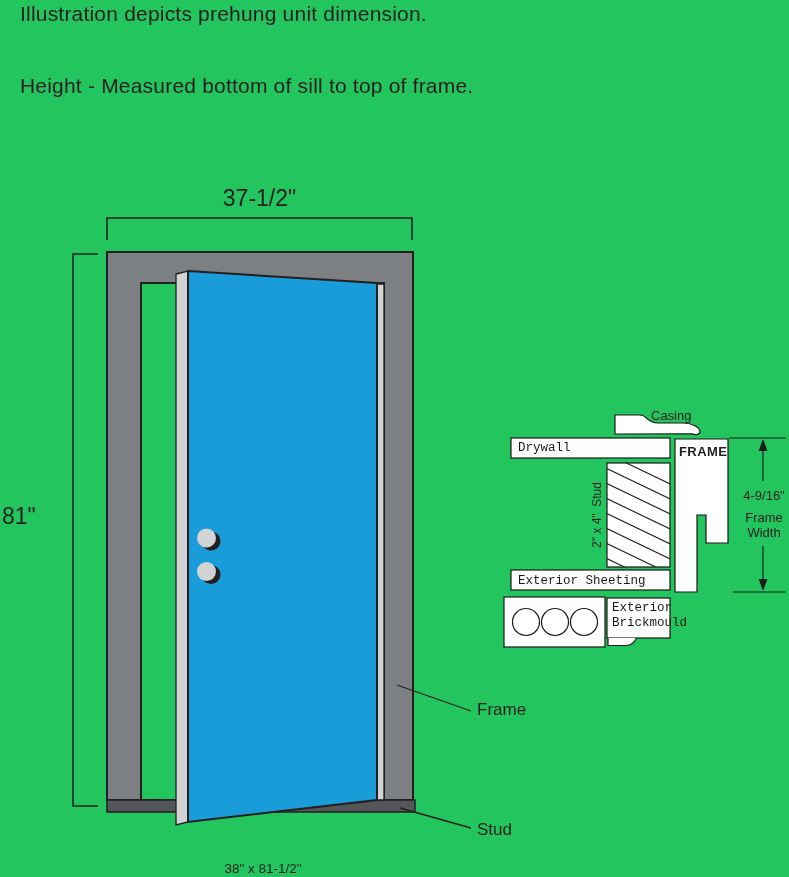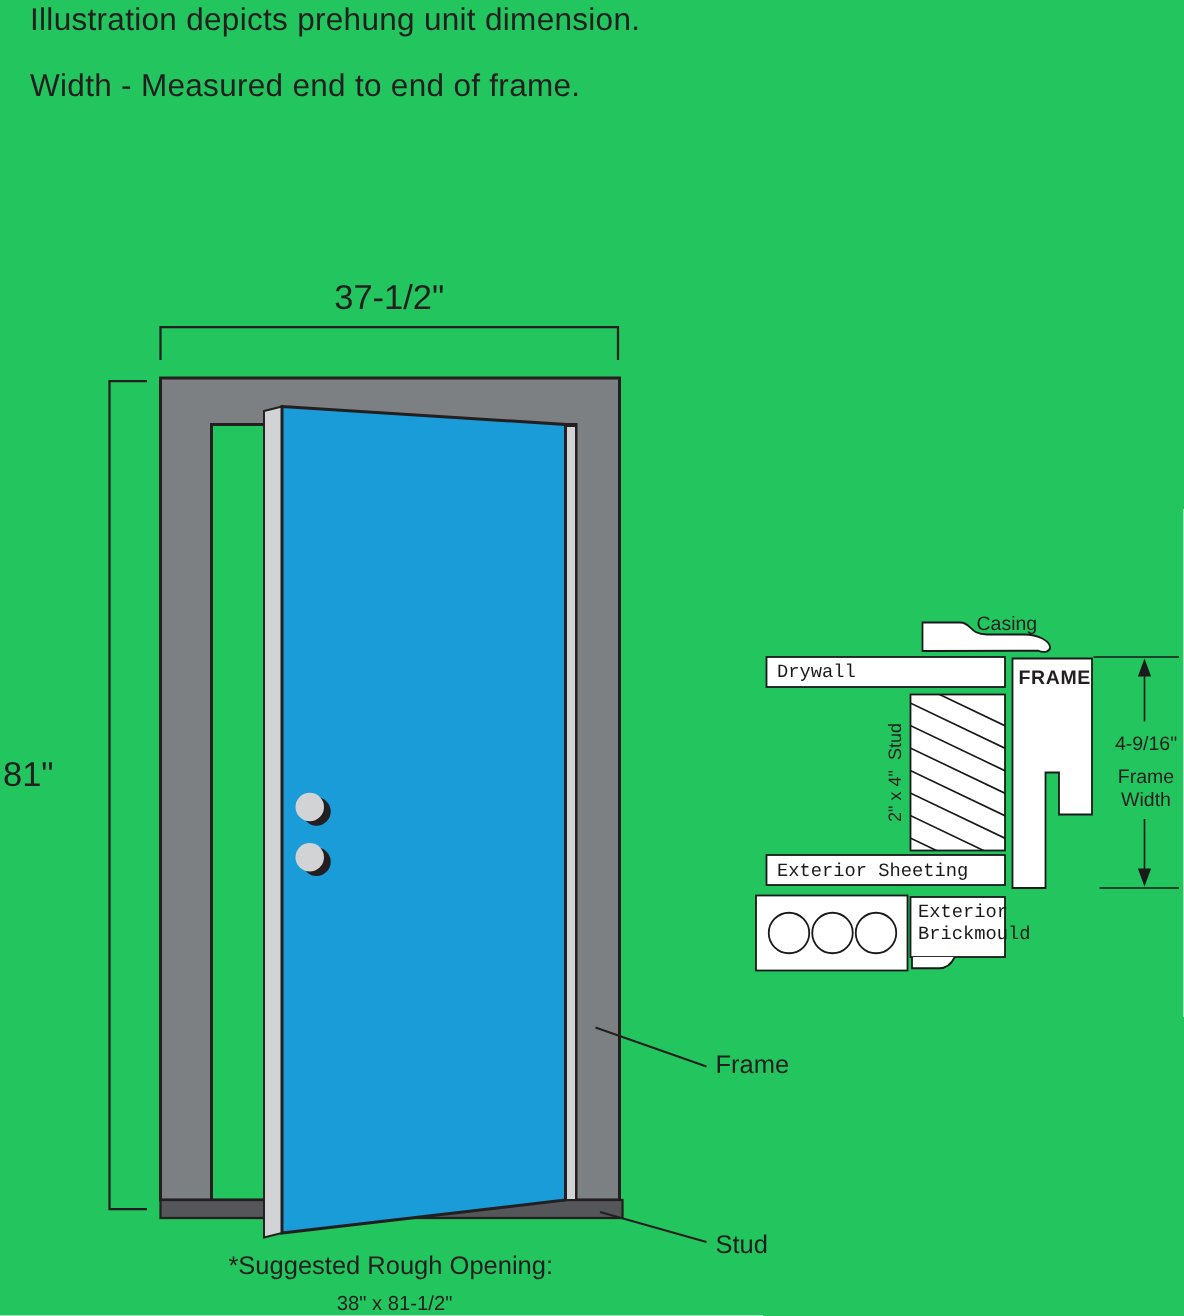--- a/index.html
+++ b/index.html
@@ -86,27 +86,26 @@
         <circle class="cs-shape" cx="584" cy="622" r="13.5"></circle>
       </g>
       <g>
         <rect class="cs-shape" x="607" y="598" width="63" height="40"></rect>
         <path class="cs-shape" d="M608,638 V645.5 H626 Q633,645.5 636.5,638"></path>
       </g>
     </g>
   </svg>
 
   <div class="lbl hdr" style="top:2px">Illustration depicts prehung unit dimension.</div>
-  <div class="lbl hdr" style="top:46px">Width - Measured end to end of frame.</div>
+  <div class="lbl hdr" style="top:74px">Height - Measured bottom of sill to top of frame.</div>
 
   <div class="lbl dim-big ctr" style="left:107px;top:185px;width:305px">37-1/2"</div>
   <div class="lbl dim-big" style="left:2px;top:503px">81"</div>
   <div class="lbl callout" style="left:477px;top:700px">Frame</div>
   <div class="lbl callout" style="left:477px;top:820px">Stud</div>
-  <div class="lbl ctr" style="left:108px;top:834px;width:305px;font-size:17px">*Suggested Rough Opening:</div>
   <div class="lbl ctr" style="left:108px;top:861px;width:310px;font-size:13.5px">38" x 81-1/2"</div>
 
   <div class="lbl cs-dim" style="left:651px;top:408px">Casing</div>
   <div class="lbl cs-lbl" style="left:518px;top:441px">Drywall</div>
   <div class="lbl cs-bold" style="left:679px;top:444px">FRAME</div>
   <div class="lbl" id="stud-label" style="left:597px;top:515px">2" x 4"  Stud</div>
   <div class="lbl cs-dim ctr" style="left:720px;top:488px;width:88px">4-9/16"</div>
   <div class="lbl cs-dim ctr" style="left:720px;top:510px;width:88px">Frame</div>
   <div class="lbl cs-dim ctr" style="left:720px;top:525px;width:88px">Width</div>
   <div class="lbl cs-lbl" style="left:518px;top:574px">Exterior Sheeting</div>

